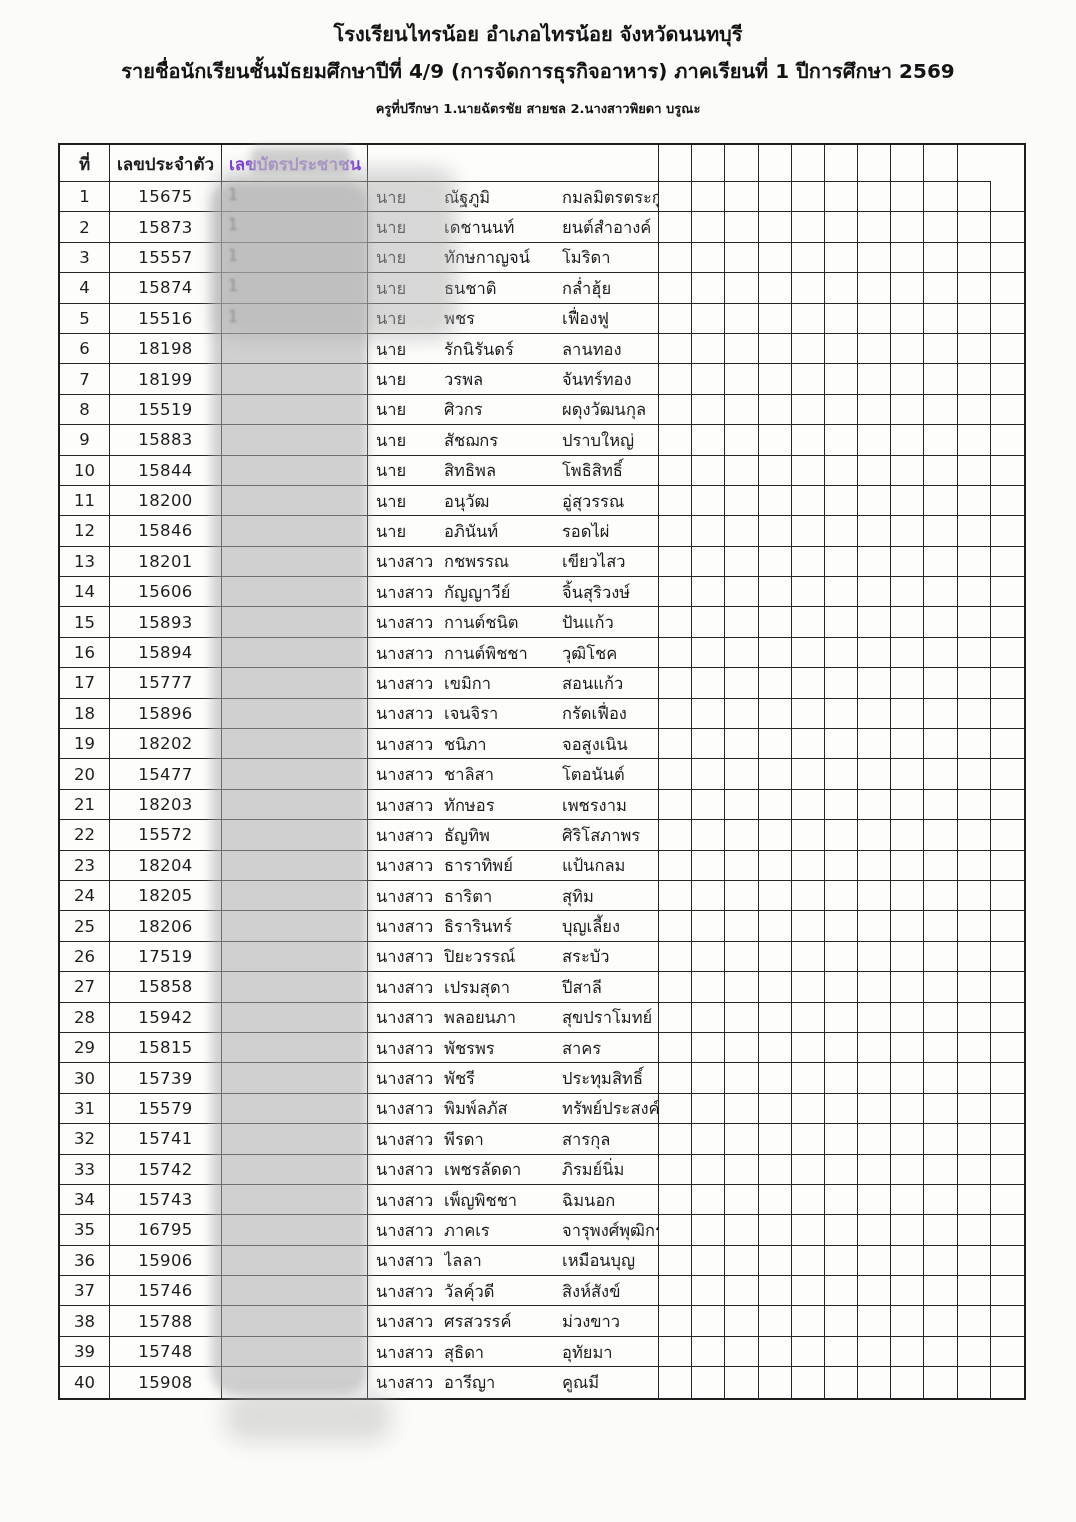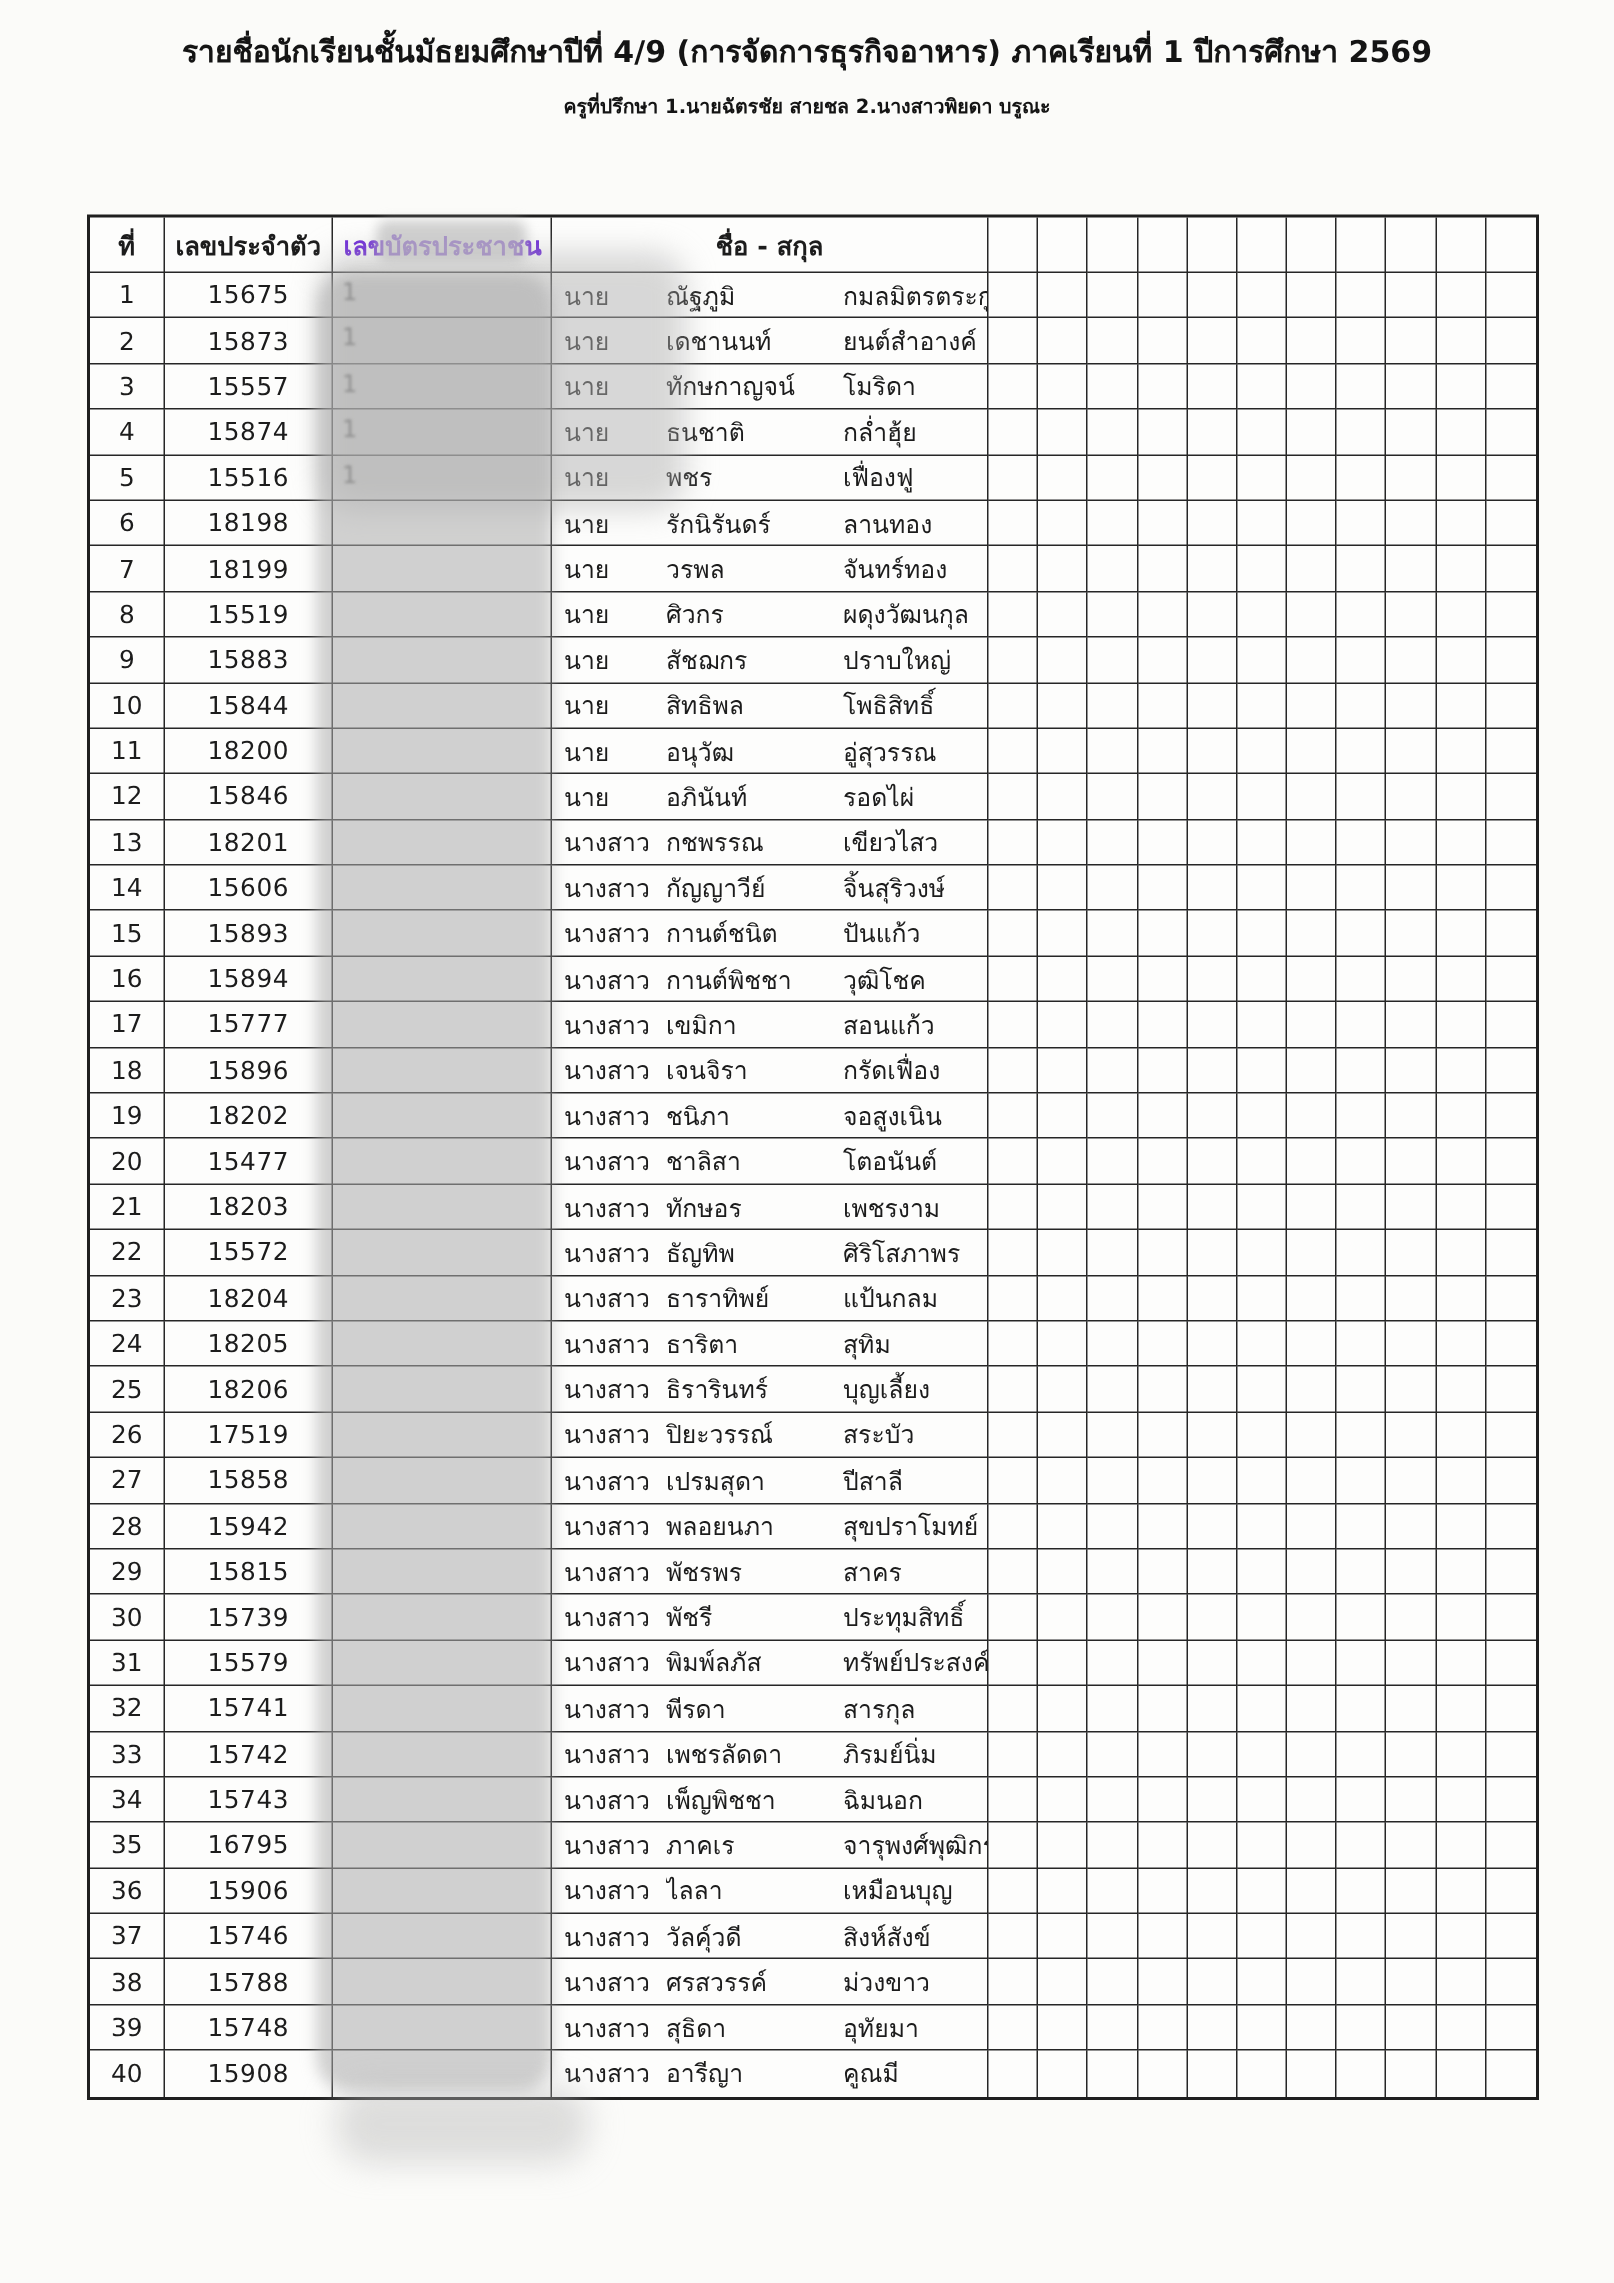--- a/index.html
+++ b/index.html
@@ -82,30 +82,30 @@
     filter:blur(1.2px);
     pointer-events:none;
   }
 </style>
 </head>
 <body>
 
 <div class="page">
 
   <div class="doc-header">
+    <div class="h1">โรงเรียนไทรน้อย  อำเภอไทรน้อย  จังหวัดนนทบุรี</div>
     <div class="h2">รายชื่อนักเรียนชั้นมัธยมศึกษาปีที่ 4/9 (การจัดการธุรกิจอาหาร) ภาคเรียนที่ 1 ปีการศึกษา 2569</div>
     <div class="h3">ครูที่ปรึกษา  1.นายฉัตรชัย สายชล 2.นางสาวพิยดา บรูณะ</div>
   </div>
 
   <div class="sheet-table">
     <div class="trow head" id="header-row">
       <div class="cell center head-lbl">ที่</div>
       <div class="cell center head-lbl">เลขประจำตัว</div>
       <div class="cell head-lbl cid-head">เลขบัตรประชาชน</div>
-      <div class="cell center head-lbl">ชื่อ - สกุล</div>
     <div class="cell center"></div>
         <div class="cell center"></div>
         <div class="cell center"></div>
         <div class="cell center"></div>
         <div class="cell center"></div>
         <div class="cell center"></div>
         <div class="cell center"></div>
         <div class="cell center"></div>
         <div class="cell center"></div>
         <div class="cell center"></div>

